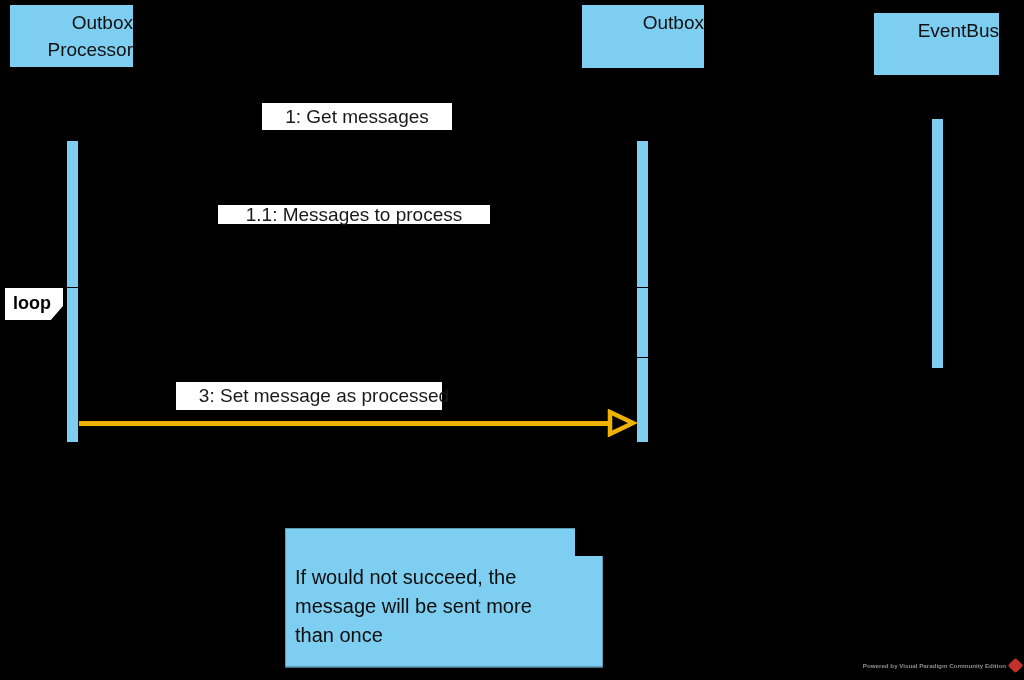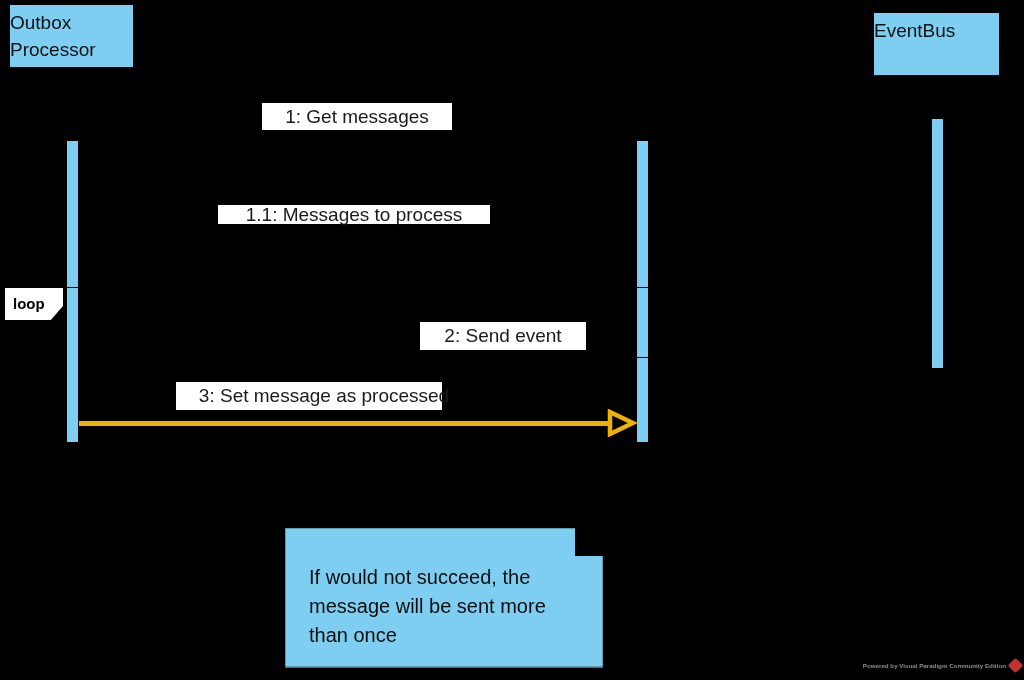--- a/index.html
+++ b/index.html
@@ -10,55 +10,55 @@
     --wm-red:#C4302B;
   }
   html,body{margin:0;padding:0;background:var(--bg);}
   .stage{
     position:relative;width:1024px;height:680px;background:var(--bg);
     overflow:hidden;font-family:"Liberation Sans",sans-serif;
   }
   
   .participant{
     position:absolute;background:var(--blue);border:1px solid #000;
-    box-sizing:border-box;text-align:left;color:#111;
+    box-sizing:border-box;text-align:right;color:#111;
     font-size:19px;line-height:27px;padding-top:4px;
   }
   
   .bar{
     position:absolute;width:13px;background:var(--blue);
     border:1px solid #000;box-sizing:border-box;
   }
   
   .msg-label{
     position:absolute;background:var(--label-bg);color:#1a1a1a;
     font-size:19px;text-align:right;box-sizing:border-box;
     display:flex;align-items:center;justify-content:center;white-space:nowrap;
   }
   
   .frag-op{
     position:absolute;left:5px;top:288px;width:58px;height:32px;
-    background:#fff;color:#000;font-size:15px;font-weight:bold;
+    background:#fff;color:#000;font-size:18px;font-weight:bold;
     line-height:31px;padding-left:8px;box-sizing:border-box;
     clip-path:polygon(0 0,100% 0,100% 56%,79% 100%,0 100%);
   }
   
   .arrow-shaft{
     position:absolute;left:79px;top:421px;width:531px;height:5px;
     background:var(--yellow);
   }
   .arrow-head{position:absolute;left:607px;top:409px;}
   
   .note{
     position:absolute;left:285px;top:528px;width:318px;height:140px;
     background:var(--blue);box-sizing:border-box;
     clip-path:polygon(0 0,290px 0,290px 28px,318px 28px,318px 140px,0 140px);
     box-shadow:inset 0 -2px 0 rgba(0,0,0,0.25), inset 0 0 0 1px rgba(0,0,0,0.25);
     color:#0d0d0d;font-size:20px;line-height:29px;
-    padding:6px 24px;white-space:pre-line;
+    padding:6px 10px;white-space:pre-line;
   }
   .note-text{display:block;width:258px;}
   
   .watermark{
     position:absolute;right:3px;top:656px;height:18px;
     display:flex;align-items:center;gap:4px;
   }
   .wm-text{
     display:inline-block;font-size:10px;font-weight:bold;color:#8f8f8f;
     white-space:nowrap;transform:scale(0.62);transform-origin:right center;
@@ -69,39 +69,39 @@
   }
 </style>
 </head>
 <body>
 
 <div class="stage">
 
   <div class="participant" style="left:9px;top:4px;width:125px;height:64px;">
     <span>Outbox Processor</span>
   </div>
+  <div class="participant" style="left:581px;top:4px;width:124px;height:65px;">
+    <span>Outbox</span>
+  </div>
   <div class="participant" style="left:873px;top:12px;width:127px;height:64px;">
     <span>EventBus</span>
   </div>
 
   <div class="bar" style="left:66px;top:140px;height:148px;"></div>
   <div class="bar" style="left:66px;top:287px;height:156px;"></div>
   <div class="bar" style="left:636px;top:140px;height:148px;"></div>
   <div class="bar" style="left:636px;top:287px;height:71px;"></div>
   <div class="bar" style="left:636px;top:357px;height:86px;"></div>
   <div class="bar" style="left:931px;top:118px;height:251px;"></div>
 
   <div class="msg-label" style="left:262px;top:103px;width:190px;height:27px;">
     <span>1: Get messages</span>
   </div>
   <div class="msg-label" style="left:218px;top:205px;width:272px;height:19px;">
     <span>1.1: Messages to process</span>
-  </div>
-  <div class="msg-label" style="left:420px;top:322px;width:166px;height:28px;">
-    <span>2: Send event</span>
   </div>
   <div class="msg-label" style="left:176px;top:382px;width:266px;height:28px;padding-left:30px;">
     <span>3: Set message as processed</span>
   </div>
 
   <div class="frag-op">
     <span>loop</span>
   </div>
 
   <div class="arrow-shaft"></div>

